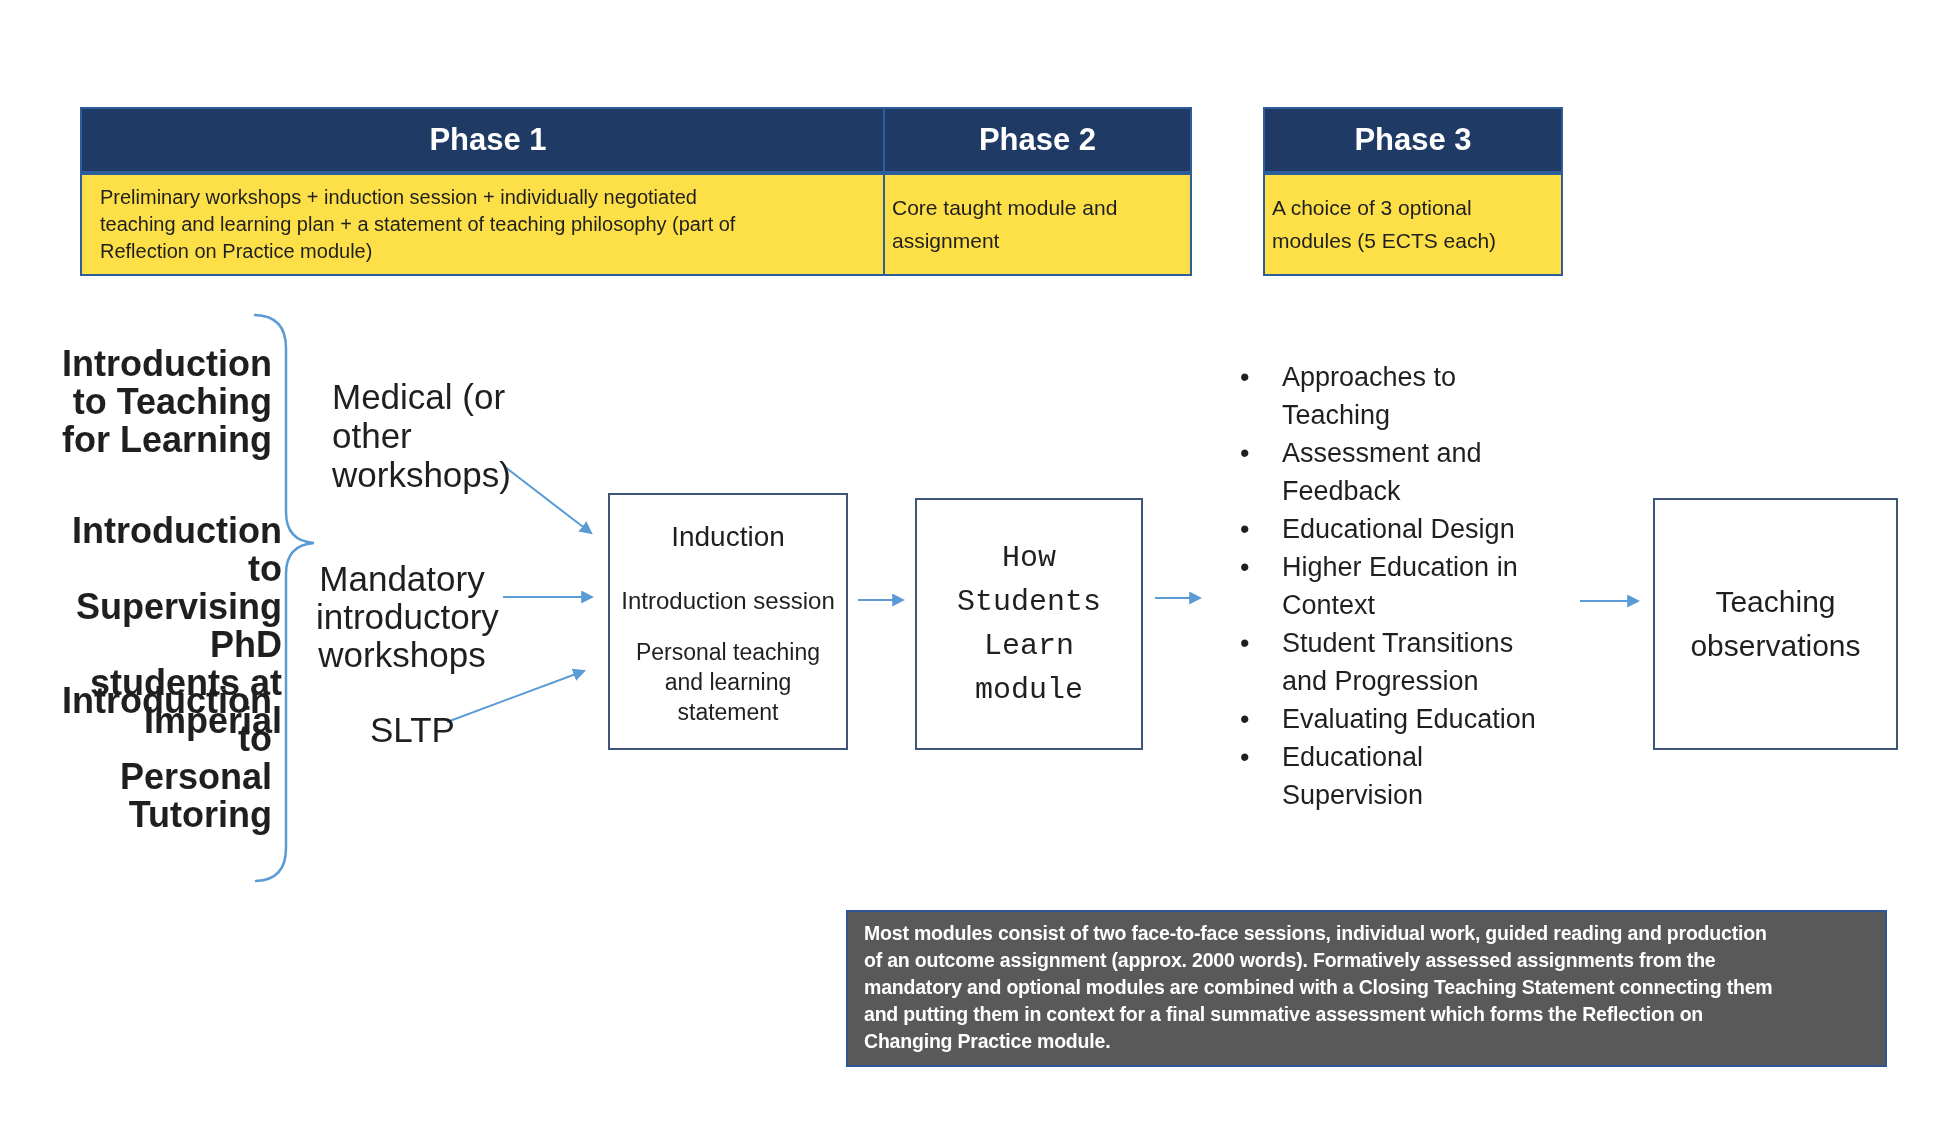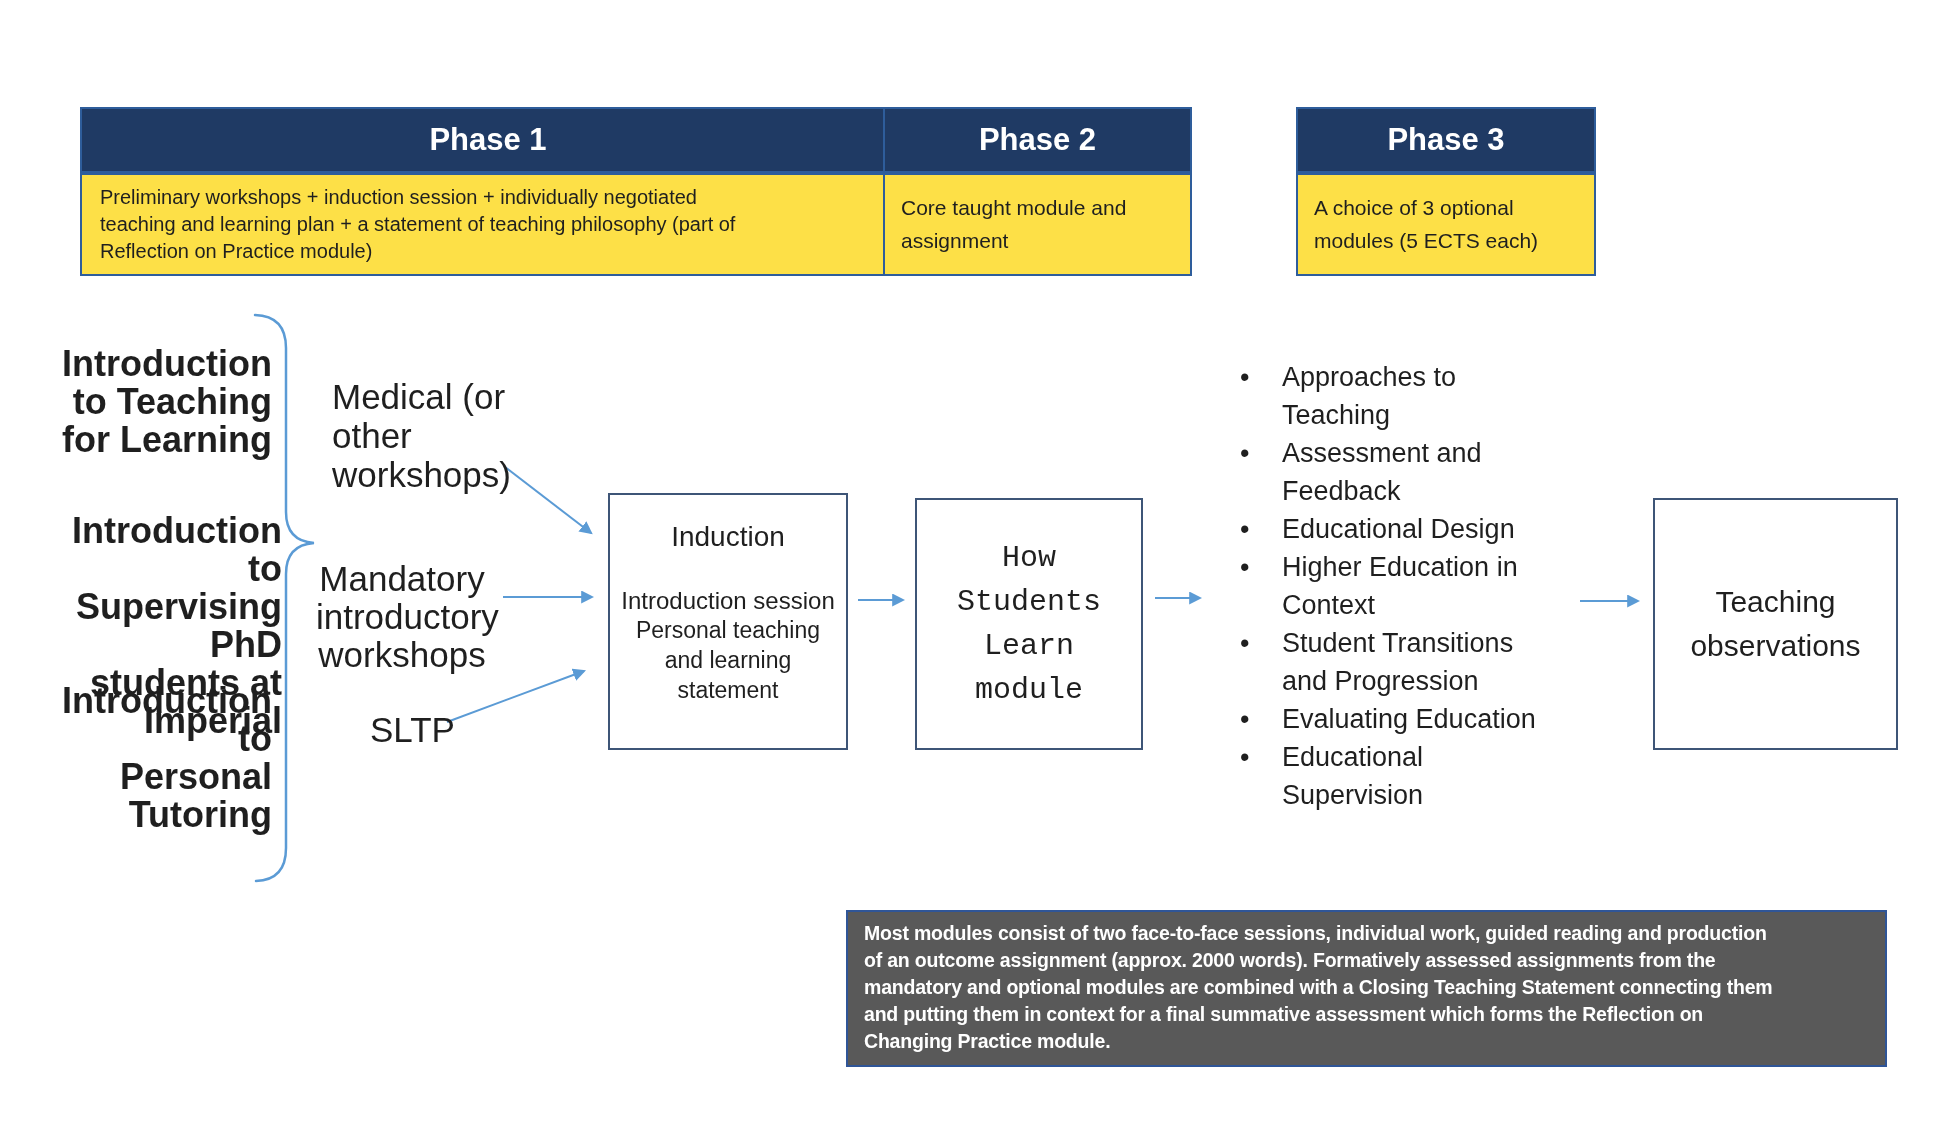--- a/index.html
+++ b/index.html
@@ -11,23 +11,23 @@
 
   
   .phase { position:absolute; top:107px; border:2px solid #2e5d9b; box-sizing:content-box; }
   .phase-header {
     background:#1f3a64; color:#ffffff; font-weight:bold; font-size:31px;
     text-align:center; height:62px; line-height:62px; border-bottom:4px solid #2e5d9b;
   }
   .phase-body { background:#fde047; white-space:pre-line; }
   .phase1 { left:40px;  width:812px;margin-left:40px; }
   .phase2 { left:883px; width:305px; }
-  .phase3 { left:1296px; width:296px; }
+  .phase3 { left:1263px; width:296px; }
   .phase1 .phase-body { font-size:20px; line-height:27px; padding:9px 18px; height:81px; }
-  .phase2 .phase-body, .phase3 .phase-body { font-size:21px; line-height:33px; padding:16px 16px 17px; height:66px; }
+  .phase2 .phase-body, .phase3 .phase-body { font-size:21px; line-height:33px; padding:16px 7px 17px; height:66px; }
 
   
   .side-item { position:absolute; text-align:right; font-size:36px; line-height:38px; white-space:pre-line;font-weight:bold; }
   .si0 { left:42px; top:345px; width:230px; }
   .si1 { left:32px; top:512px; width:250px; }
   .si2 { left:42px; top:682px; width:230px; }
 
   
   .workshop { position:absolute; font-size:35px; line-height:39px; white-space:pre-line; }
   .w0 { left:332px; top:377px; text-align:left; }
@@ -35,21 +35,21 @@
   .w2 { left:370px; top:710px; }
 
   
   .box {
     position:absolute; background:#ffffff; border:2px solid #3e5577; box-sizing:border-box;
     display:flex; flex-direction:column; align-items:center; justify-content:center; text-align:center;
   }
   .induction { left:608px; top:493px; width:240px; height:257px; justify-content:flex-start; }
   .induction-title { margin-top:26px; font-size:28px; }
   .induction-session { margin-top:34px; font-size:24px; }
-  .induction-statement { font-size:23px; line-height:30px; white-space:pre-line;text-align:center; }
+  .induction-statement { margin-top:22px; font-size:23px; line-height:30px; white-space:pre-line;text-align:center; }
   .hsl { left:915px; top:498px; width:228px; height:252px; }
   .hsl-label { font-size:30px; line-height:44px; white-space:pre-line;font-family:Liberation Mono, monospace; }
   .obs { left:1653px; top:498px; width:245px; height:252px; }
   .obs-label { font-size:30px; line-height:44px; white-space:pre-line; }
 
   
   .modules { position:absolute; left:1238px; top:358px; width:352px; margin:0; padding:0; list-style:none; }
   .modules li { position:relative; padding-left:44px; font-size:27px; line-height:38px; white-space:pre-line; }
   .modules li::before { content:"\2022"; position:absolute; left:2px; top:0; }
 

